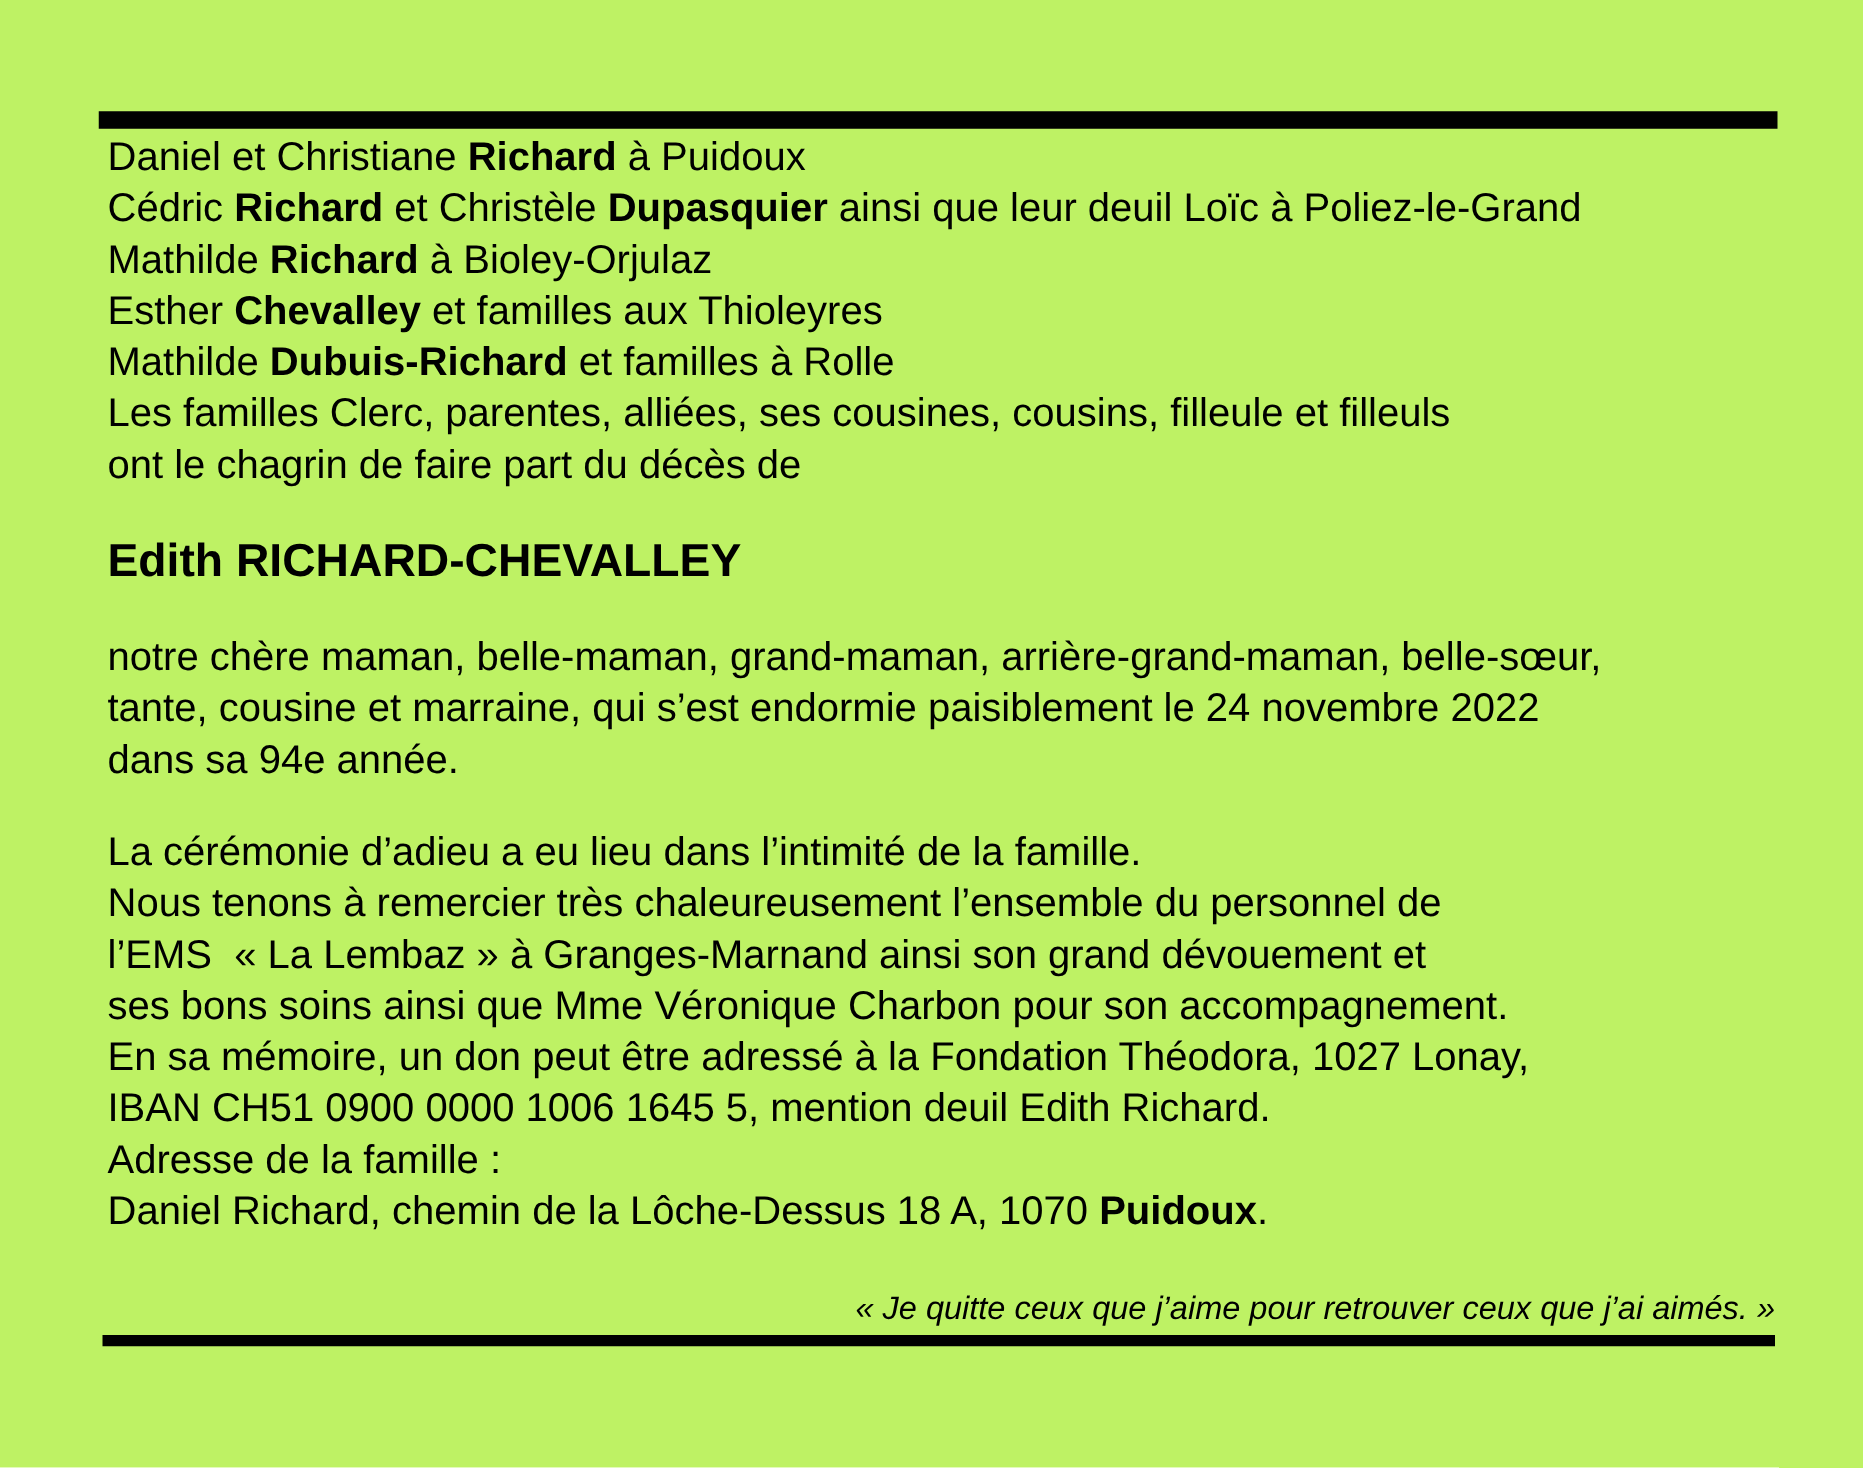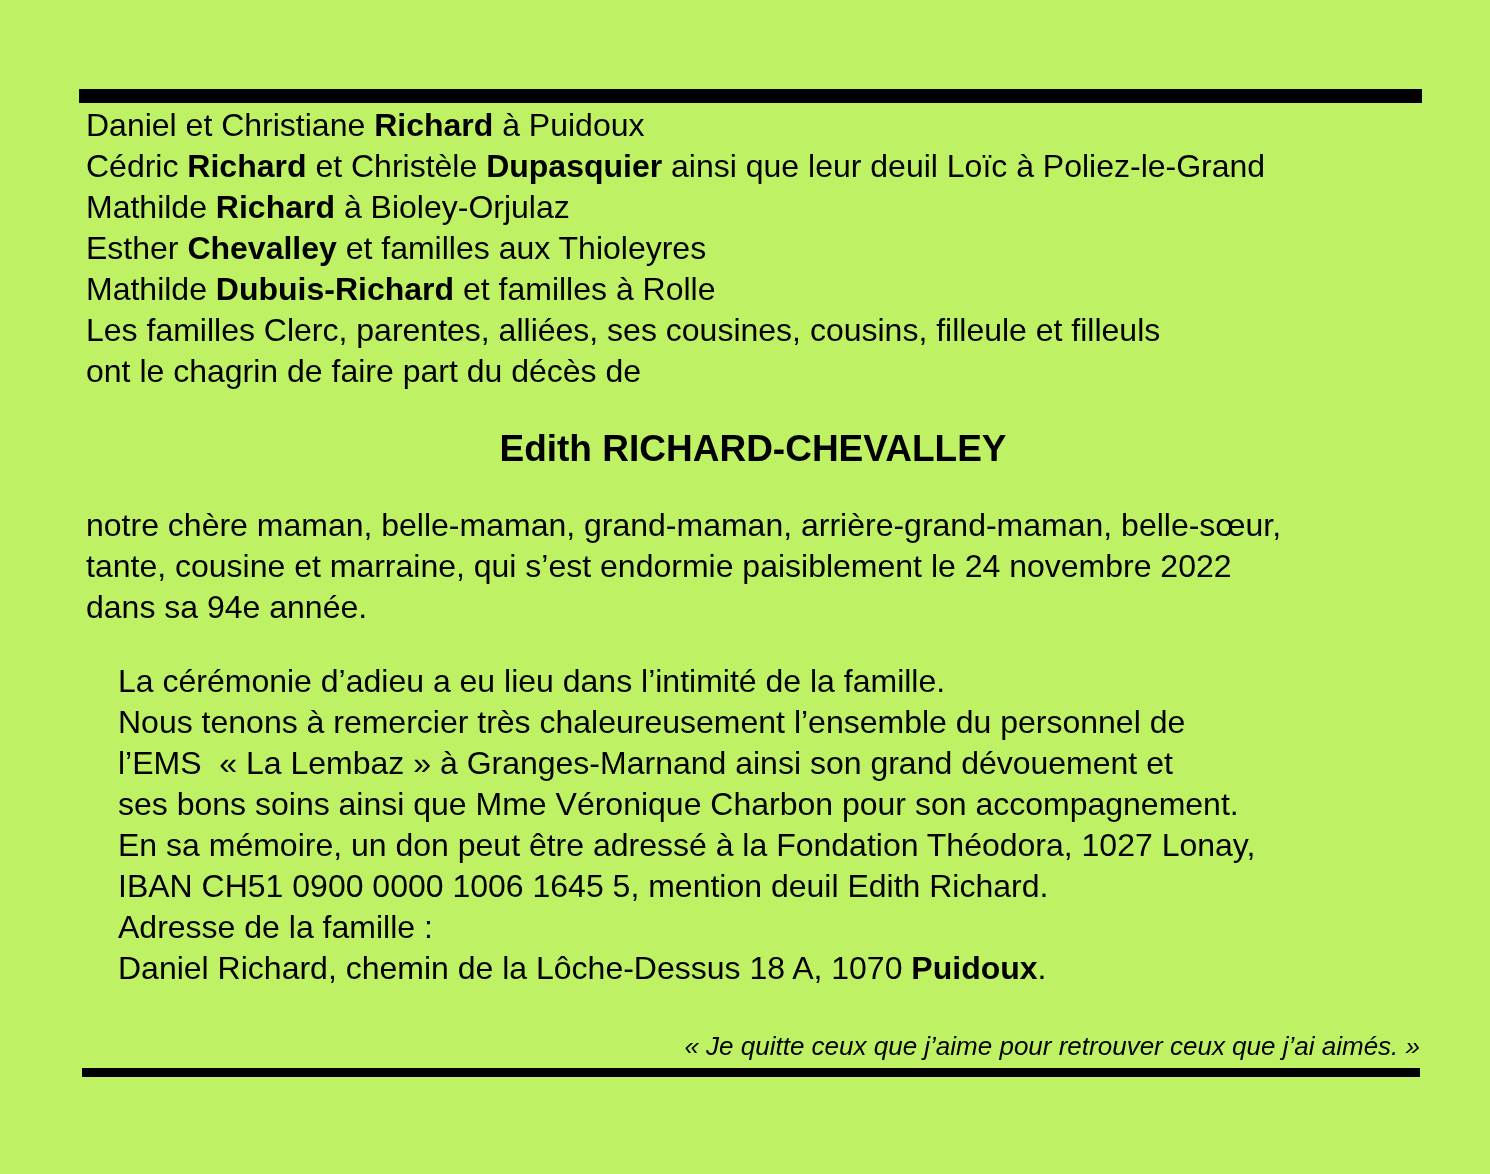--- a/index.html
+++ b/index.html
@@ -40,27 +40,26 @@
   .textblock .line {
     font-size: 32px;
     line-height: 41px;
     white-space: pre;
   }
   .textblock .line .b {
     font-weight: 700;
   }
   .intro   { top: 105px; }
   .tribute { top: 505px; }
-  .details { top: 661px; margin-left: 32px; }
+  .details { top: 661px; }
   .heading {
     position: absolute;
     left: 86px;
     top: 428px;
     width: 1334px;
-    text-align: center;
     font-size: 37px;
     font-weight: 700;
     line-height: 41px;
     white-space: pre;
   }
   .quote {
     position: absolute;
     left: 86px;
     top: 1026px;
     width: 1334px;

